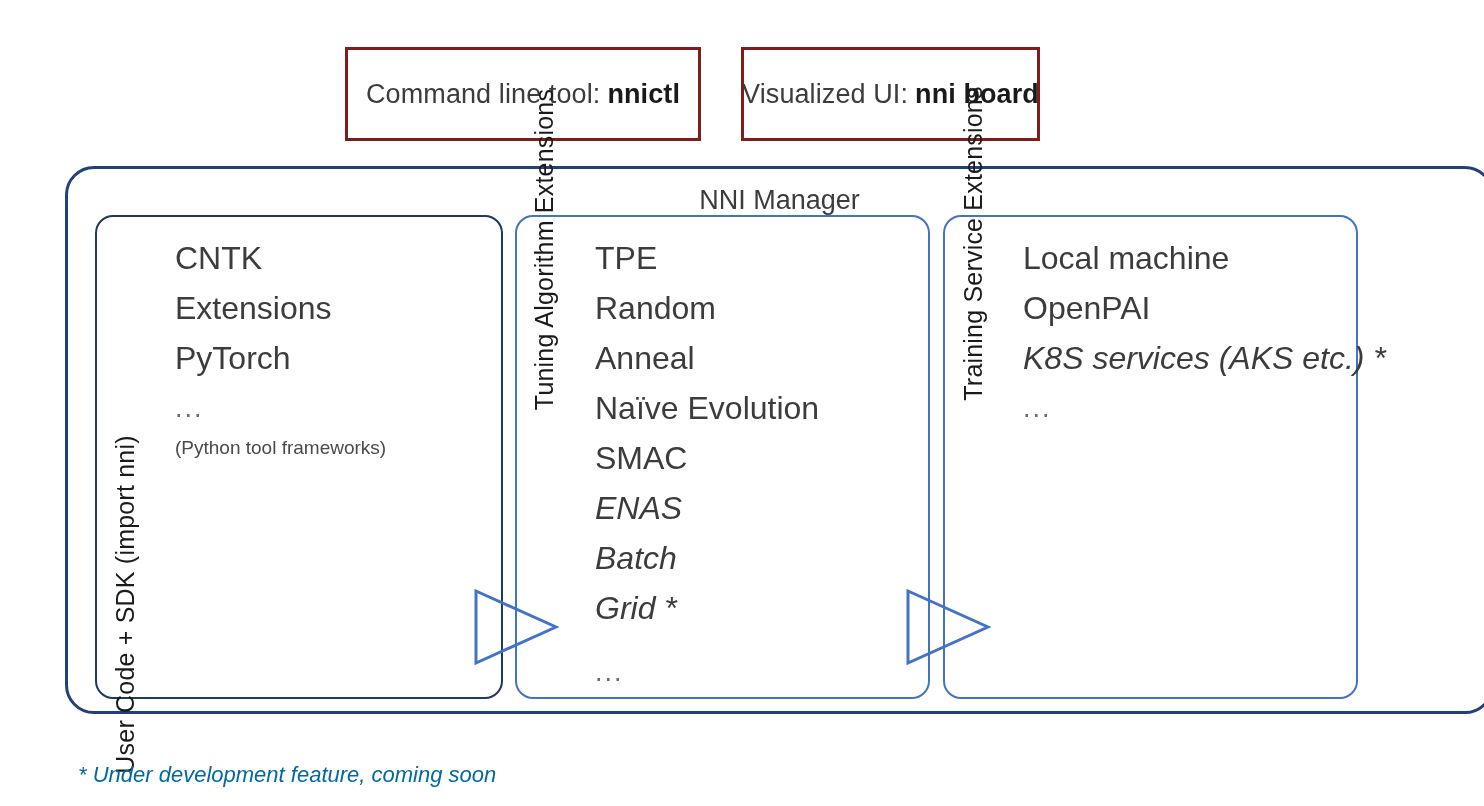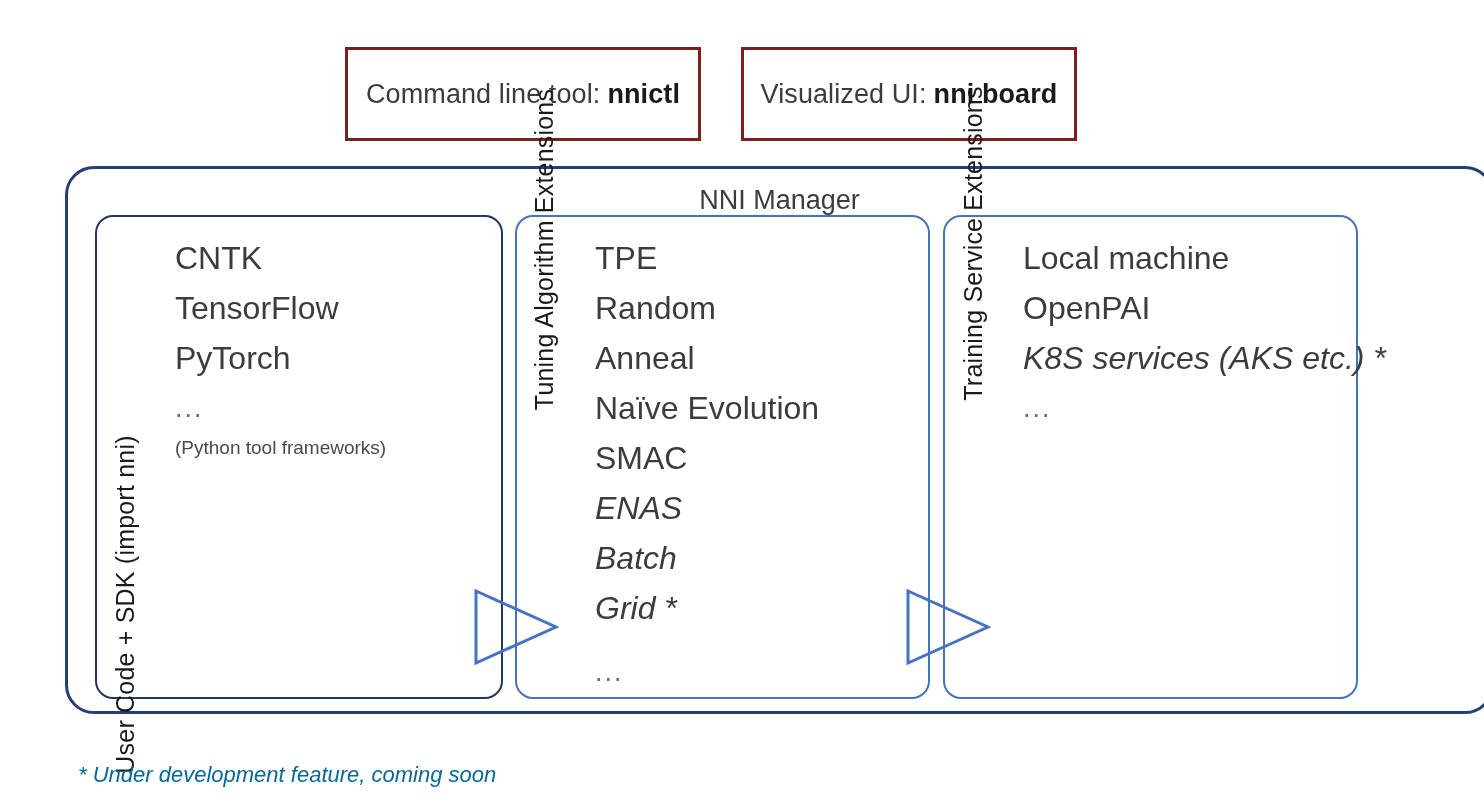--- a/index.html
+++ b/index.html
@@ -24,21 +24,21 @@
     background: #ffffff;
     display: flex;
     align-items: center;
     justify-content: center;
     font-size: 27px;
     color: #3c3c3c;
     letter-spacing: 0.1px;
     white-space: nowrap;
   }
   #cli-box  { left: 345px; top: 47px; width: 356px; height: 94px; }
-  #ui-box   { left: 741px; top: 47px; width: 336px; height: 94px; }
+  #ui-box   { left: 741px; top: 47px; width: 299px; height: 94px; }
   .top-box .lead { font-weight: 400; color: #3c3c3c; }
   .top-box .strong { font-weight: 700; color: #1a1a1a; margin-left: 7px; }
 
   
   #nni-manager {
     position: absolute;
     left: 65px;
     top: 166px;
     width: 1429px;
     height: 548px;
@@ -146,21 +146,21 @@
 <div id="nni-manager">
 
   <div id="nni-manager-title">NNI Manager</div>
 
   <div class="col-box" id="col-user">
     <div class="v-label-wrap">
       <div class="v-label">User Code + SDK (import nni)</div>
     </div>
     <div class="item-list">
       <div class="item">CNTK</div>
-      <div class="item">TensorFlow</div>
+      <div class="item">Extensions</div>
       <div class="item">PyTorch</div>
       <div class="item dots">...</div>
       <div class="item small">(Python tool frameworks)</div>
     </div>
   </div>
 
   <div class="col-box" id="col-tuner">
     <div class="v-label-wrap">
       <div class="v-label">Tuning Algorithm Extensions</div>
     </div>

